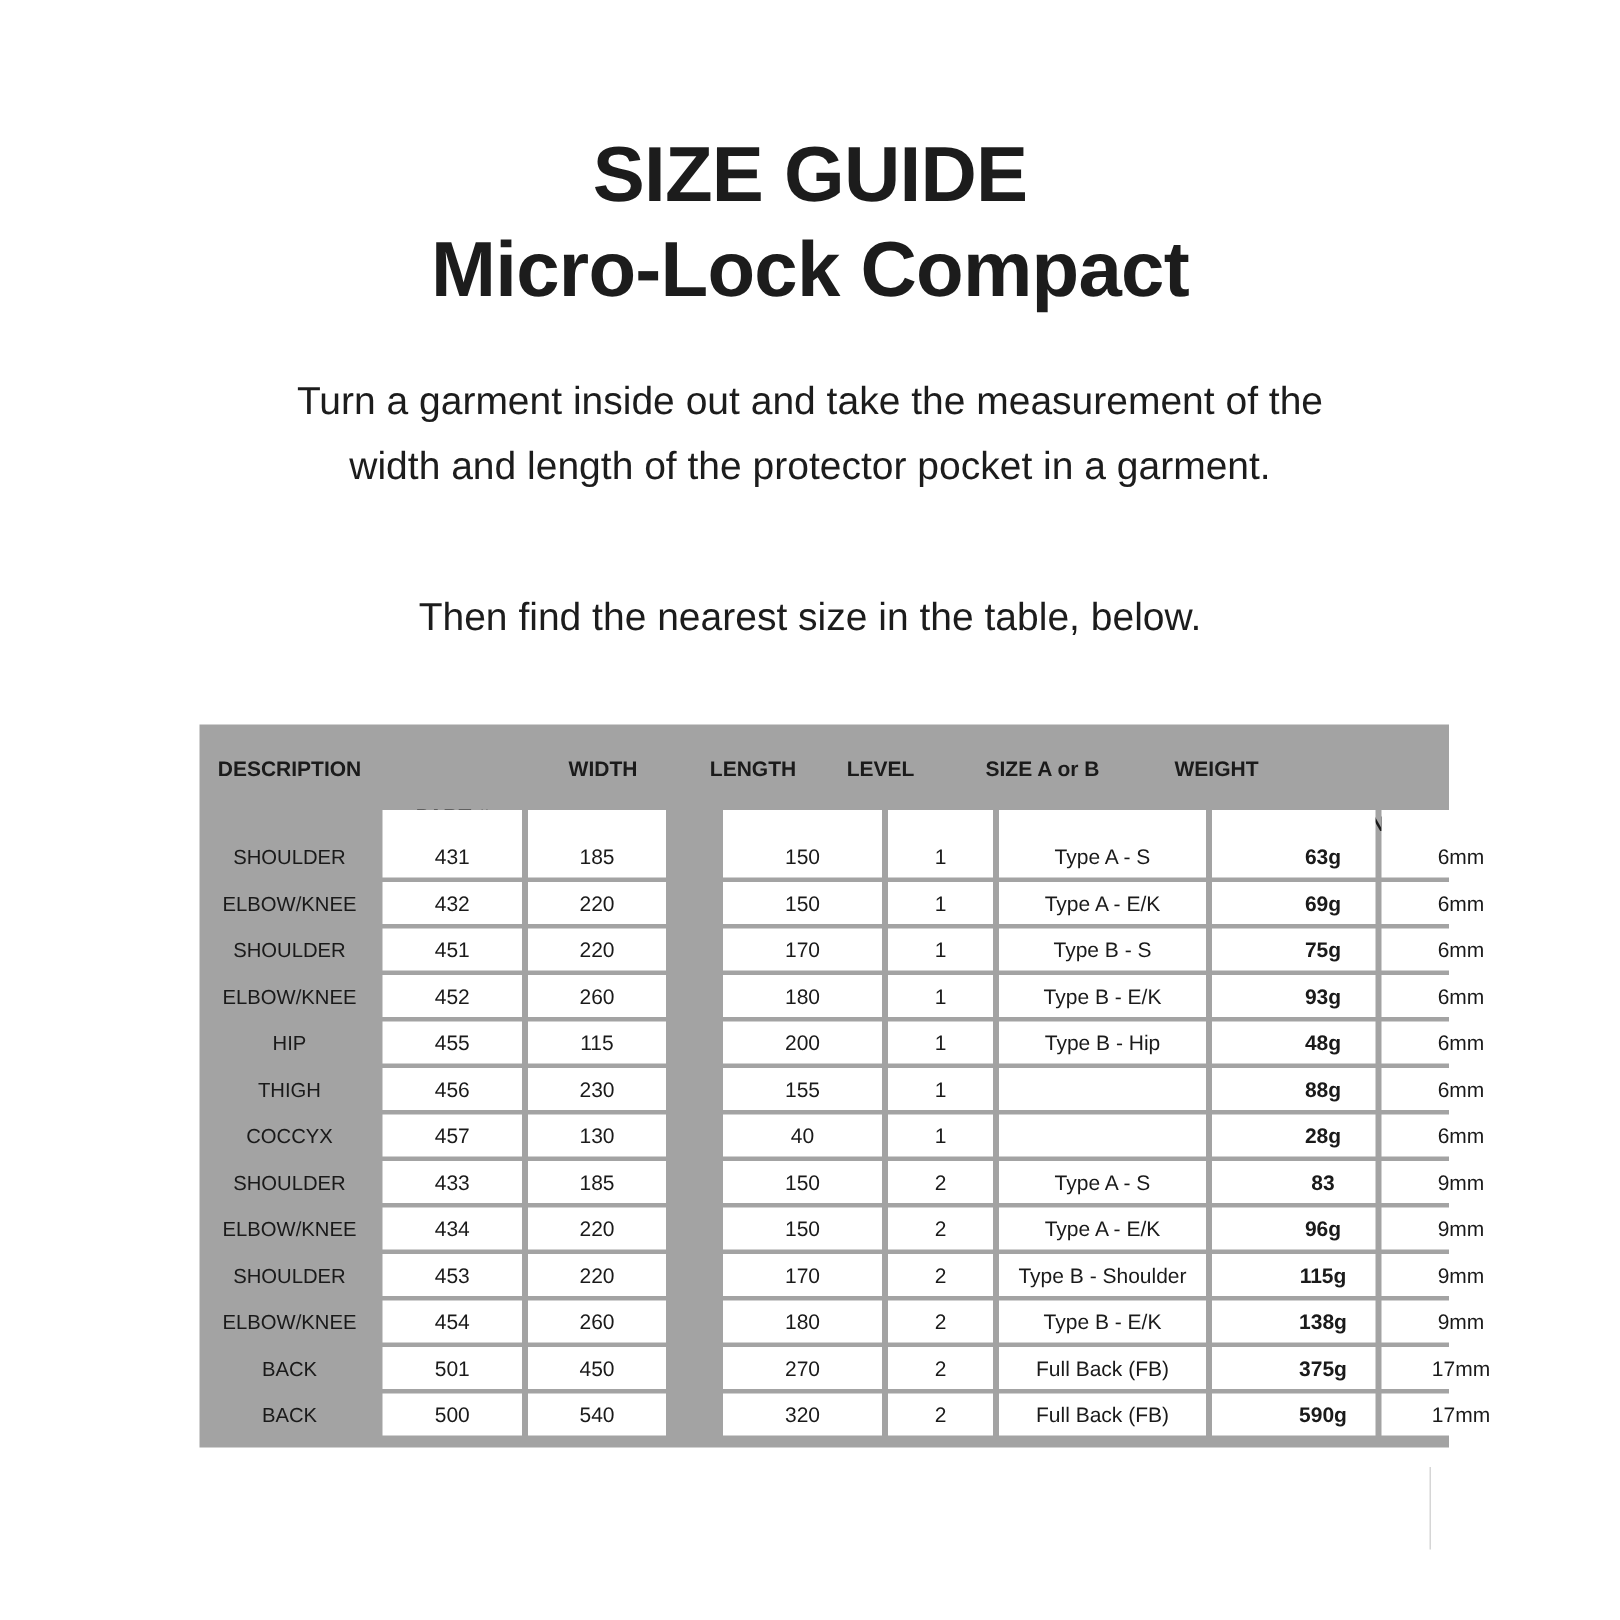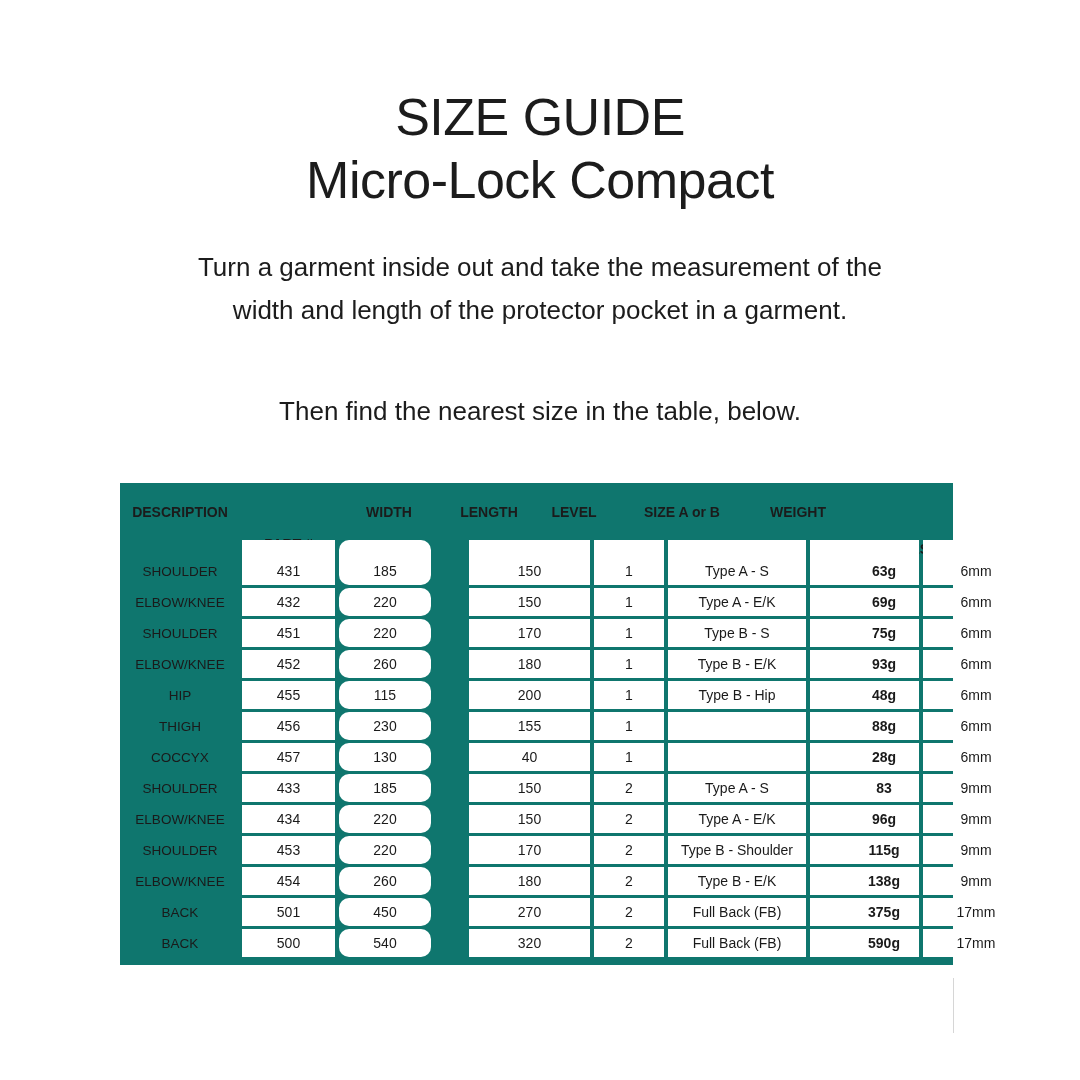--- a/index.html
+++ b/index.html
@@ -11,44 +11,44 @@
     overflow: hidden;
   }
   .page { position: absolute; inset: 0; background: #ffffff; }
 
   .title-block {
     position: absolute;
     top: 86px; left: 0; width: 1080px;
     text-align: center;
     font-size: 52px;
     line-height: 63px;
-    font-weight: 400;
+    font-weight: 700;
     letter-spacing: -0.5px;
     color: #1c1c1c;
     white-space: pre-line;
   }
 
   .para {
     position: absolute;
     left: 0; width: 1080px;
     text-align: center;
     font-size: 26px;
     line-height: 43px;
     font-weight: 400;
     color: #1c1c1c;
     white-space: pre-line;
   }
   .para.intro { top: 246px; }
   .para.instruction { top: 390px; }
 
   .size-table {
     position: absolute;
-    left: 120px; top: 483px;
+    left: 133px; top: 483px;
     width: 833px; height: 482px;
-    background: #0f766e;
+    background: #a3a3a3;
   }
   .trow { display: flex; margin-bottom: 3px; }
   .trow.header { height: 57px; margin-bottom: 0; }
   .trow.header .cell {
     background: transparent;
     font-weight: 700;
     font-size: 14px;
     color: #1b1b1b;
   }
   .cell {
@@ -67,21 +67,21 @@
   
   .c0 { width: 120px; flex: none; }
   .c1 { width: 97px;  flex: none; margin-top: 32px; }
   .c2 { width: 96px;  flex: none; }
   .c3 { width: 104px; flex: none; }
   .c4 { width: 74px;  flex: none; }
   .c5 { width: 142px; flex: none; }
   .c6 { width: 90px;  flex: none; }
   .c7 { width: 110px; flex: none; margin-top: 37px; }
   .c1.val, .c2.val, .c3.val, .c4.val, .c5.val, .c6.val, .c7.val { width: calc(100% ); }
-  .c1.val { width: 93px; } .c2.val { width: 92px; border-radius: 10px; } .c3.val { width: 121px; margin-left: 36px; }
+  .c1.val { width: 93px; } .c2.val { width: 92px; } .c3.val { width: 106px; margin-left: 36px; }
   .c4.val { width: 70px; } .c5.val { width: 138px; } .c6.val { width: 109px; padding-left: 39px; }
   .c7.val { width: 106px; }
   
   .trow.first .cell { height: 45px; padding-top: 17px; }
 
   .edge-line {
     position: absolute;
     left: 953px; top: 978px;
     width: 1px; height: 55px;
     background: #d6d6d6;

